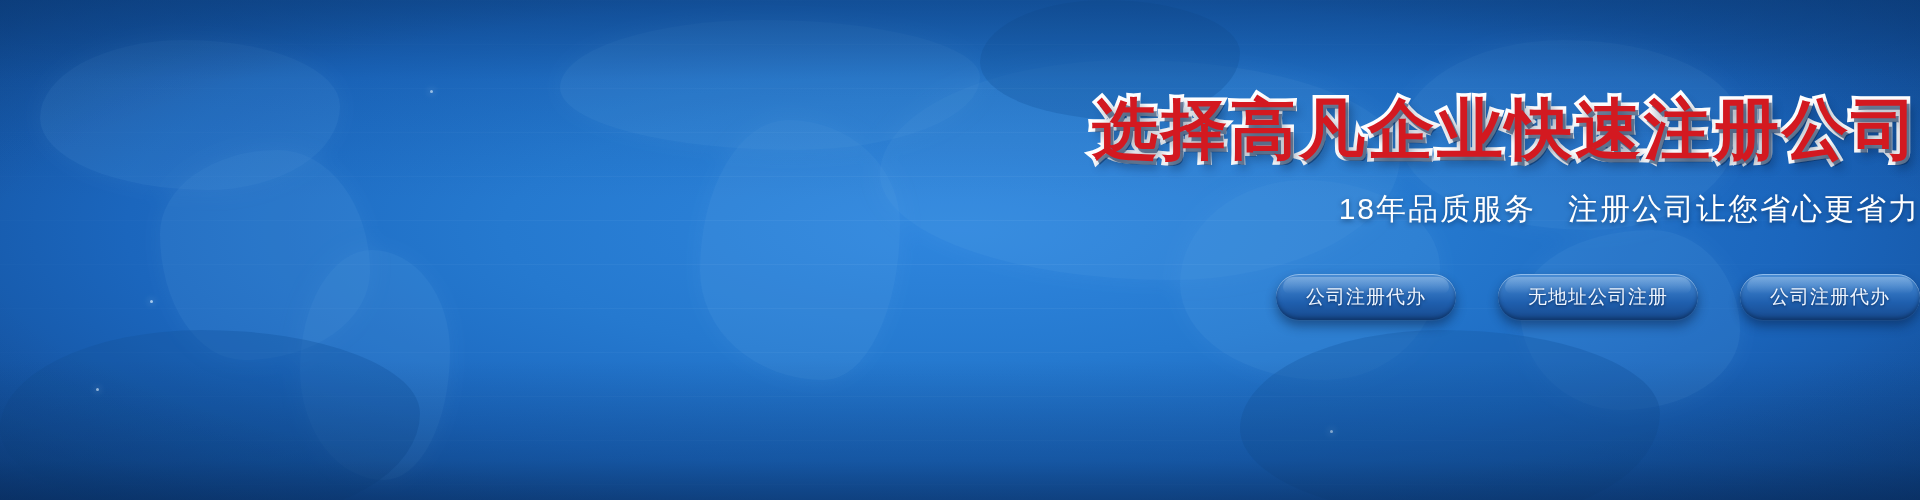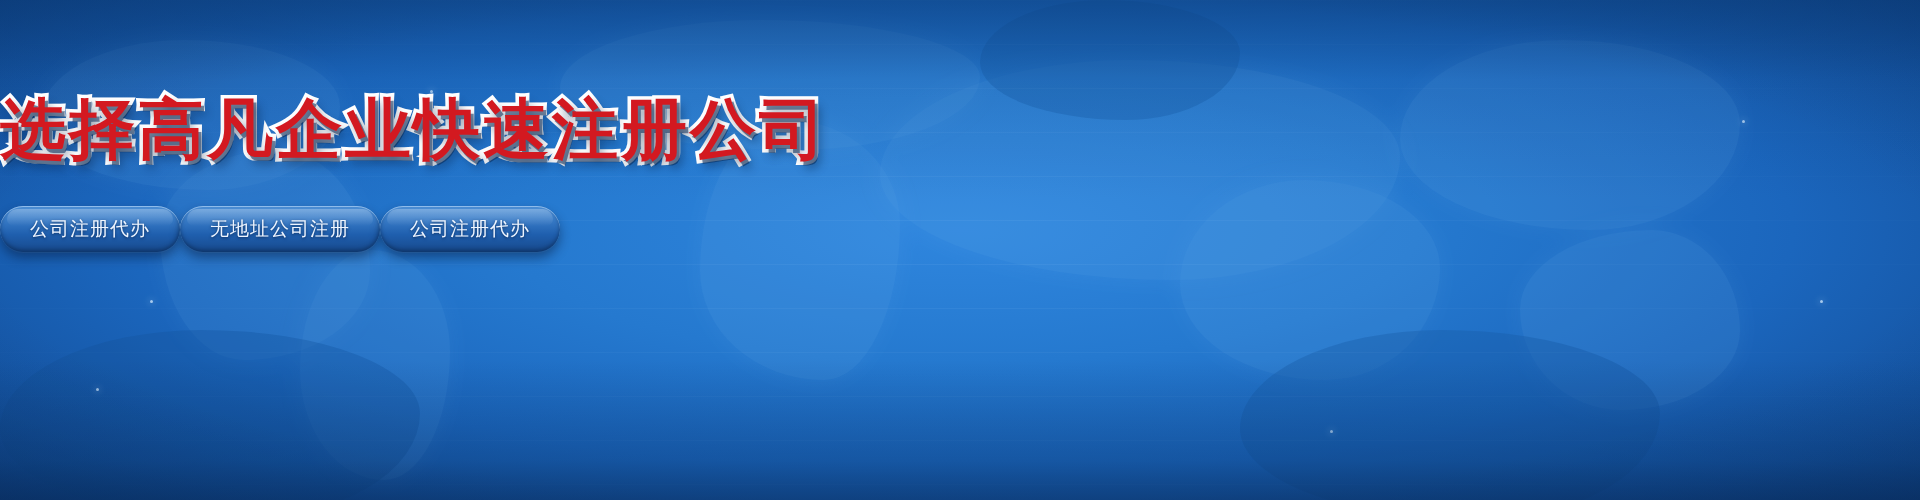--- a/index.html
+++ b/index.html
@@ -80,21 +80,22 @@
     background: rgba(215,236,255,0.75);
     box-shadow: 0 0 7px rgba(200,230,255,0.85);
   }
 
   
   .content {
     position: absolute;
     inset: 0;
     display: flex;
     flex-direction: column;
-    align-items: flex-start;
+    align-items: flex-end;
+    margin-left: 8px;
   }
 
   .headline {
     margin-top: 96px;
     font-size: 66px;
     font-weight: bold;
     letter-spacing: 3px;
     line-height: 1;
     color: #d31920;
     white-space: nowrap;
@@ -111,20 +112,21 @@
     color: #ffffff;
     letter-spacing: 2px;
     white-space: nowrap;
     text-shadow: 0 2px 5px rgba(6,32,70,0.55);
   }
 
   .button-row {
     margin-top: 44px;
     display: flex;
     align-items: center;
+    gap: 42px;
   }
 
   .pill {
     position: relative;
     display: flex;
     align-items: center;
     justify-content: center;
     height: 46px;
     padding: 0 30px;
     border-radius: 26px;
@@ -185,20 +187,21 @@
     <i style="left:1330px;top:430px;"></i>
   </div>
 
   <div class="bg-vignette"></div>
   <div class="bg-topglow"></div>
 
   <div class="content">
 
     <div class="headline">选择高凡企业快速注册公司</div>
 
+    <div class="subtitle">18年品质服务　注册公司让您省心更省力</div>
 
     <div class="button-row">
       <div class="pill">公司注册代办</div>
       <div class="pill">无地址公司注册</div>
       <div class="pill">公司注册代办</div>
     </div>
 
   </div>
 </div>
 

